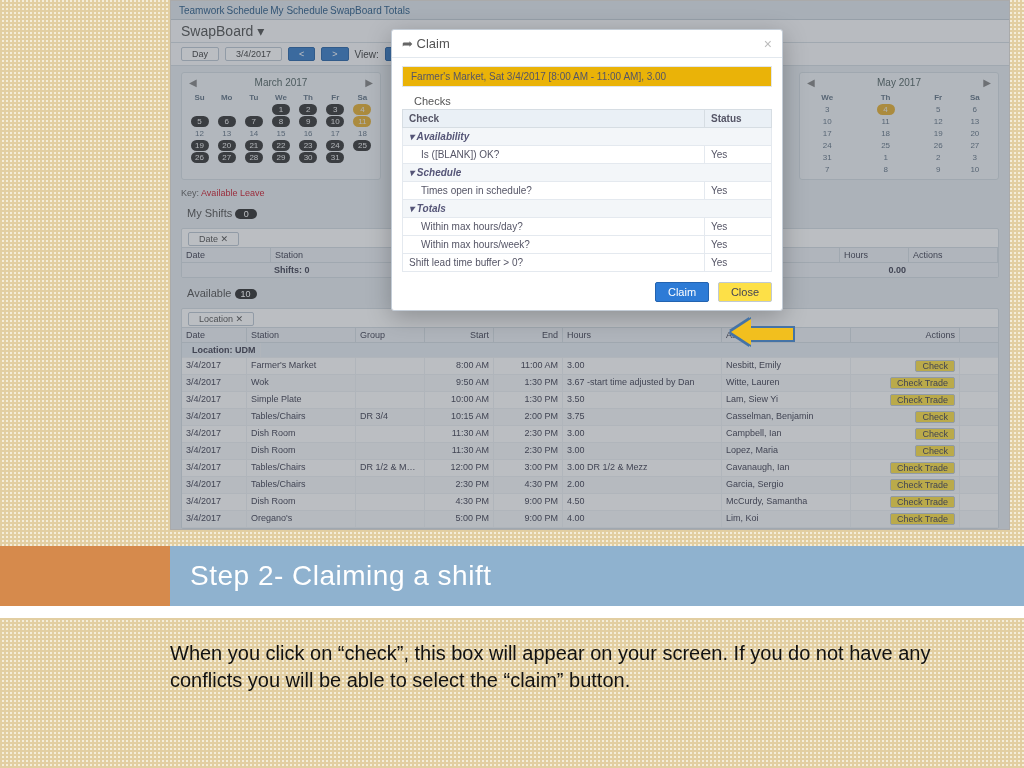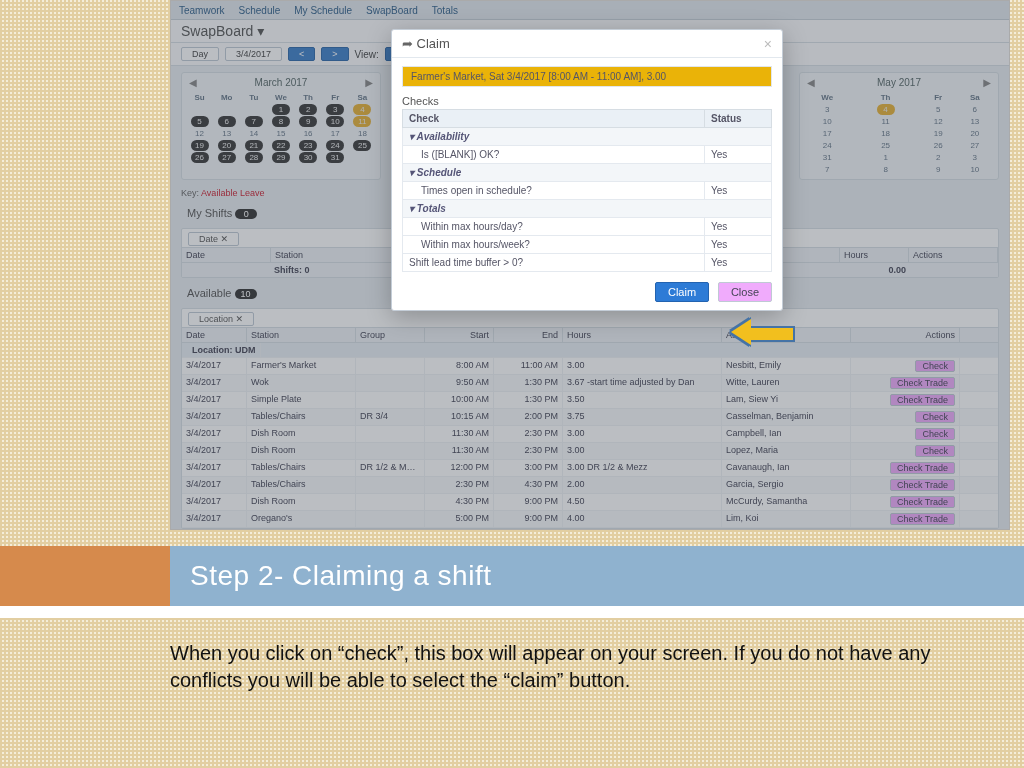--- a/index.html
+++ b/index.html
@@ -6,21 +6,21 @@
   .page{width:1024px;height:768px;position:relative}
   
   .tex{position:absolute;left:0;top:0;right:0;bottom:0;
        background:
          repeating-linear-gradient(0deg,#e2cea1 0,#e2cea1 2px,transparent 2px,transparent 4px),
          repeating-linear-gradient(90deg,#e2cea1 0,#e2cea1 2px,transparent 2px,transparent 4px),
          #f4edd9}
   
   .shot{position:absolute;left:170px;top:0;width:840px;height:530px;background:#e9edf1;border:1px solid #aaa;box-sizing:border-box;font-size:10px;color:#444;overflow:hidden}
   .dim{position:absolute;inset:0;background:rgba(60,70,80,.35);pointer-events:none}
-  .topbar{height:18px;background:#e2e8ee;border-bottom:1px solid #c7cfd8;display:flex;align-items:center;gap:14px;padding:0 8px;color:#2f5f8a}
+  .topbar{height:18px;background:#e2e8ee;border-bottom:1px solid #c7cfd8;display:flex;align-items:center;gap:2px;padding:0 8px;color:#2f5f8a}
   .topbar span{font-size:10px}
   .titlebar{height:22px;display:flex;align-items:center;padding:0 10px;font-size:14px;color:#555;background:#fafbfc;border-bottom:1px solid #d6dde3}
   .controls{height:22px;display:flex;align-items:center;gap:6px;padding:0 10px;background:#fafbfc;border-bottom:1px solid #d6dde3}
   .ctl{background:#fff;border:1px solid #bfc9d4;border-radius:2px;padding:1px 10px;font-size:9px}
   .blu{background:#3b7ec8;color:#fff;border-color:#2c68aa}
   .body{display:flex;flex-direction:column;padding:6px 10px;gap:6px}
   
   .calrow{display:flex;gap:8px}
   .cal{width:190px;background:#f2f5f8;border:1px solid #d6dde3;border-radius:3px;padding:4px}
   .cal .mh{text-align:center;font-size:10px;color:#566;position:relative;margin-bottom:3px}
@@ -35,33 +35,33 @@
   .sect{background:#fff;border:1px solid #d6dde3;border-radius:2px}
   .secthdr{font-size:11px;color:#555;padding:3px 6px}
   .badge{display:inline-block;background:#333;color:#fff;border-radius:8px;min-width:14px;text-align:center;font-size:9px;padding:0 4px}
   .gridhdr{display:flex;background:#eef2f6;border-top:1px solid #d6dde3;border-bottom:1px solid #d6dde3}
   .gridhdr div{font-size:9px;color:#445;padding:2px 4px;border-right:1px solid #d6dde3}
   .row{display:flex;border-bottom:1px solid #eef1f4;background:#fff}
   .row:nth-child(even){background:#f7f9fb}
   .row div{font-size:9px;color:#445;padding:2px 4px;border-right:1px solid #eef1f4;overflow:hidden;white-space:nowrap;text-overflow:ellipsis}
   .msrow{display:flex}
   .msrow>div{font-size:9px;color:#445;padding:2px 4px}
-  .btn{display:inline-block;background:#f0abfc;border:1px solid #bfc9d4;border-radius:2px;padding:0 6px;font-size:9px;color:#445}
+  .btn{display:inline-block;background:#fde047;border:1px solid #bfc9d4;border-radius:2px;padding:0 6px;font-size:9px;color:#445}
   
   .c-date{width:56px}.c-sta{width:100px}.c-grp{width:60px}
   .c-st{width:60px;text-align:right}.c-et{width:60px;text-align:right}
   .c-hrs{width:150px}.c-as{width:120px}.c-ac{width:100px;text-align:right}
   .grp{background:#e8eef4;font-weight:bold}
   
   .modal{position:absolute;left:220px;top:28px;width:390px;background:#fff;border:1px solid #c4cdd7;border-radius:3px;box-shadow:0 6px 24px rgba(0,0,0,.25);z-index:10}
   .modal .mhd{padding:6px 10px;font-size:13px;color:#555;border-bottom:1px solid #e2e8ee}
   .modal .mhd::before{content:"➦ ";color:#666}
   .modal .close{float:right;color:#bbb;font-size:14px}
   .modal .info{margin:8px 10px;background:#eab308;border:1px solid #e1e6ec;padding:4px 8px;font-size:10px;color:#556}
-  .modal .ckt{font-size:11px;color:#555;margin:2px 10px}
+  .modal .ckt{font-size:11px;color:#555;margin:2px 22px}
   .modal table{width:calc(100% - 20px);margin:2px 10px;border-collapse:collapse;font-size:10px}
   .modal th{background:#eaf0f6;border:1px solid #d6dde3;padding:3px 6px;text-align:left;color:#556}
   .modal td{border:1px solid #e4e9ef;padding:3px 6px;color:#556}
   .modal td.sec{background:#f3f6f9;font-style:italic;font-weight:bold;color:#557}
   .modal .ftr{padding:8px 10px;text-align:right}
   .modal .btn{font-size:11px;padding:3px 12px;margin-left:6px}
   .btn.primary{background:#2d7bd6;color:#fff;border-color:#2363b0}
   
   .arrow{position:absolute;left:560px;top:319px;width:60px;height:24px;z-index:20}
   .arrow .shaft{position:absolute;left:18px;top:6px;width:42px;height:12px;background:#f2bf1e;border:2px solid #4573a6}

